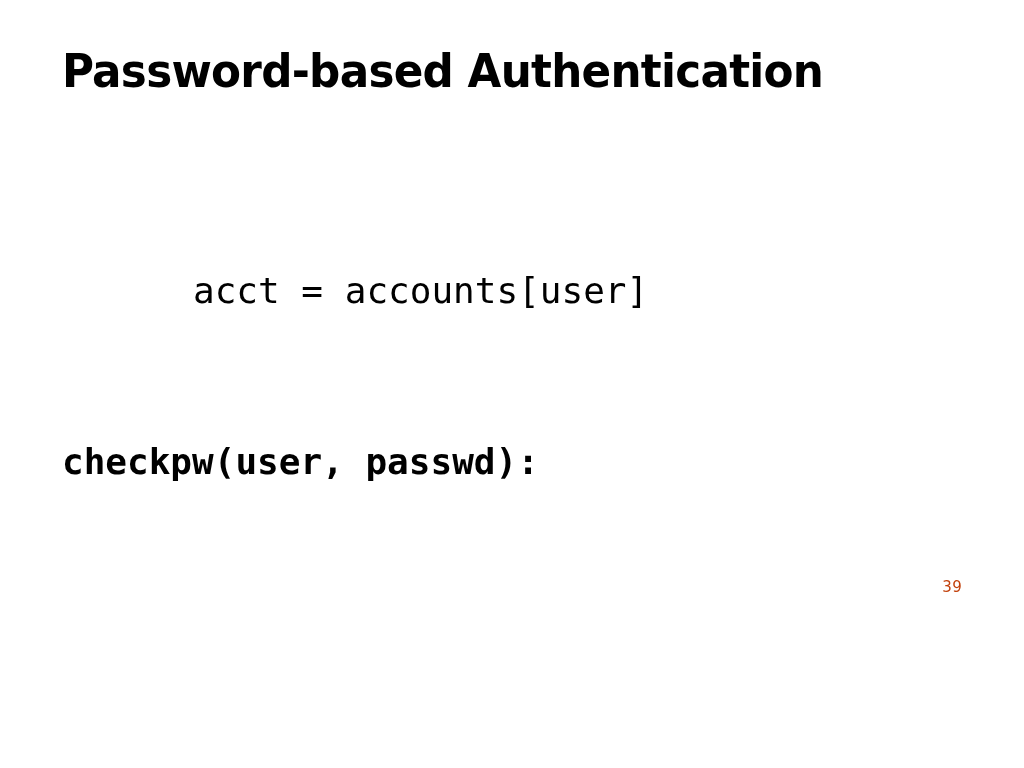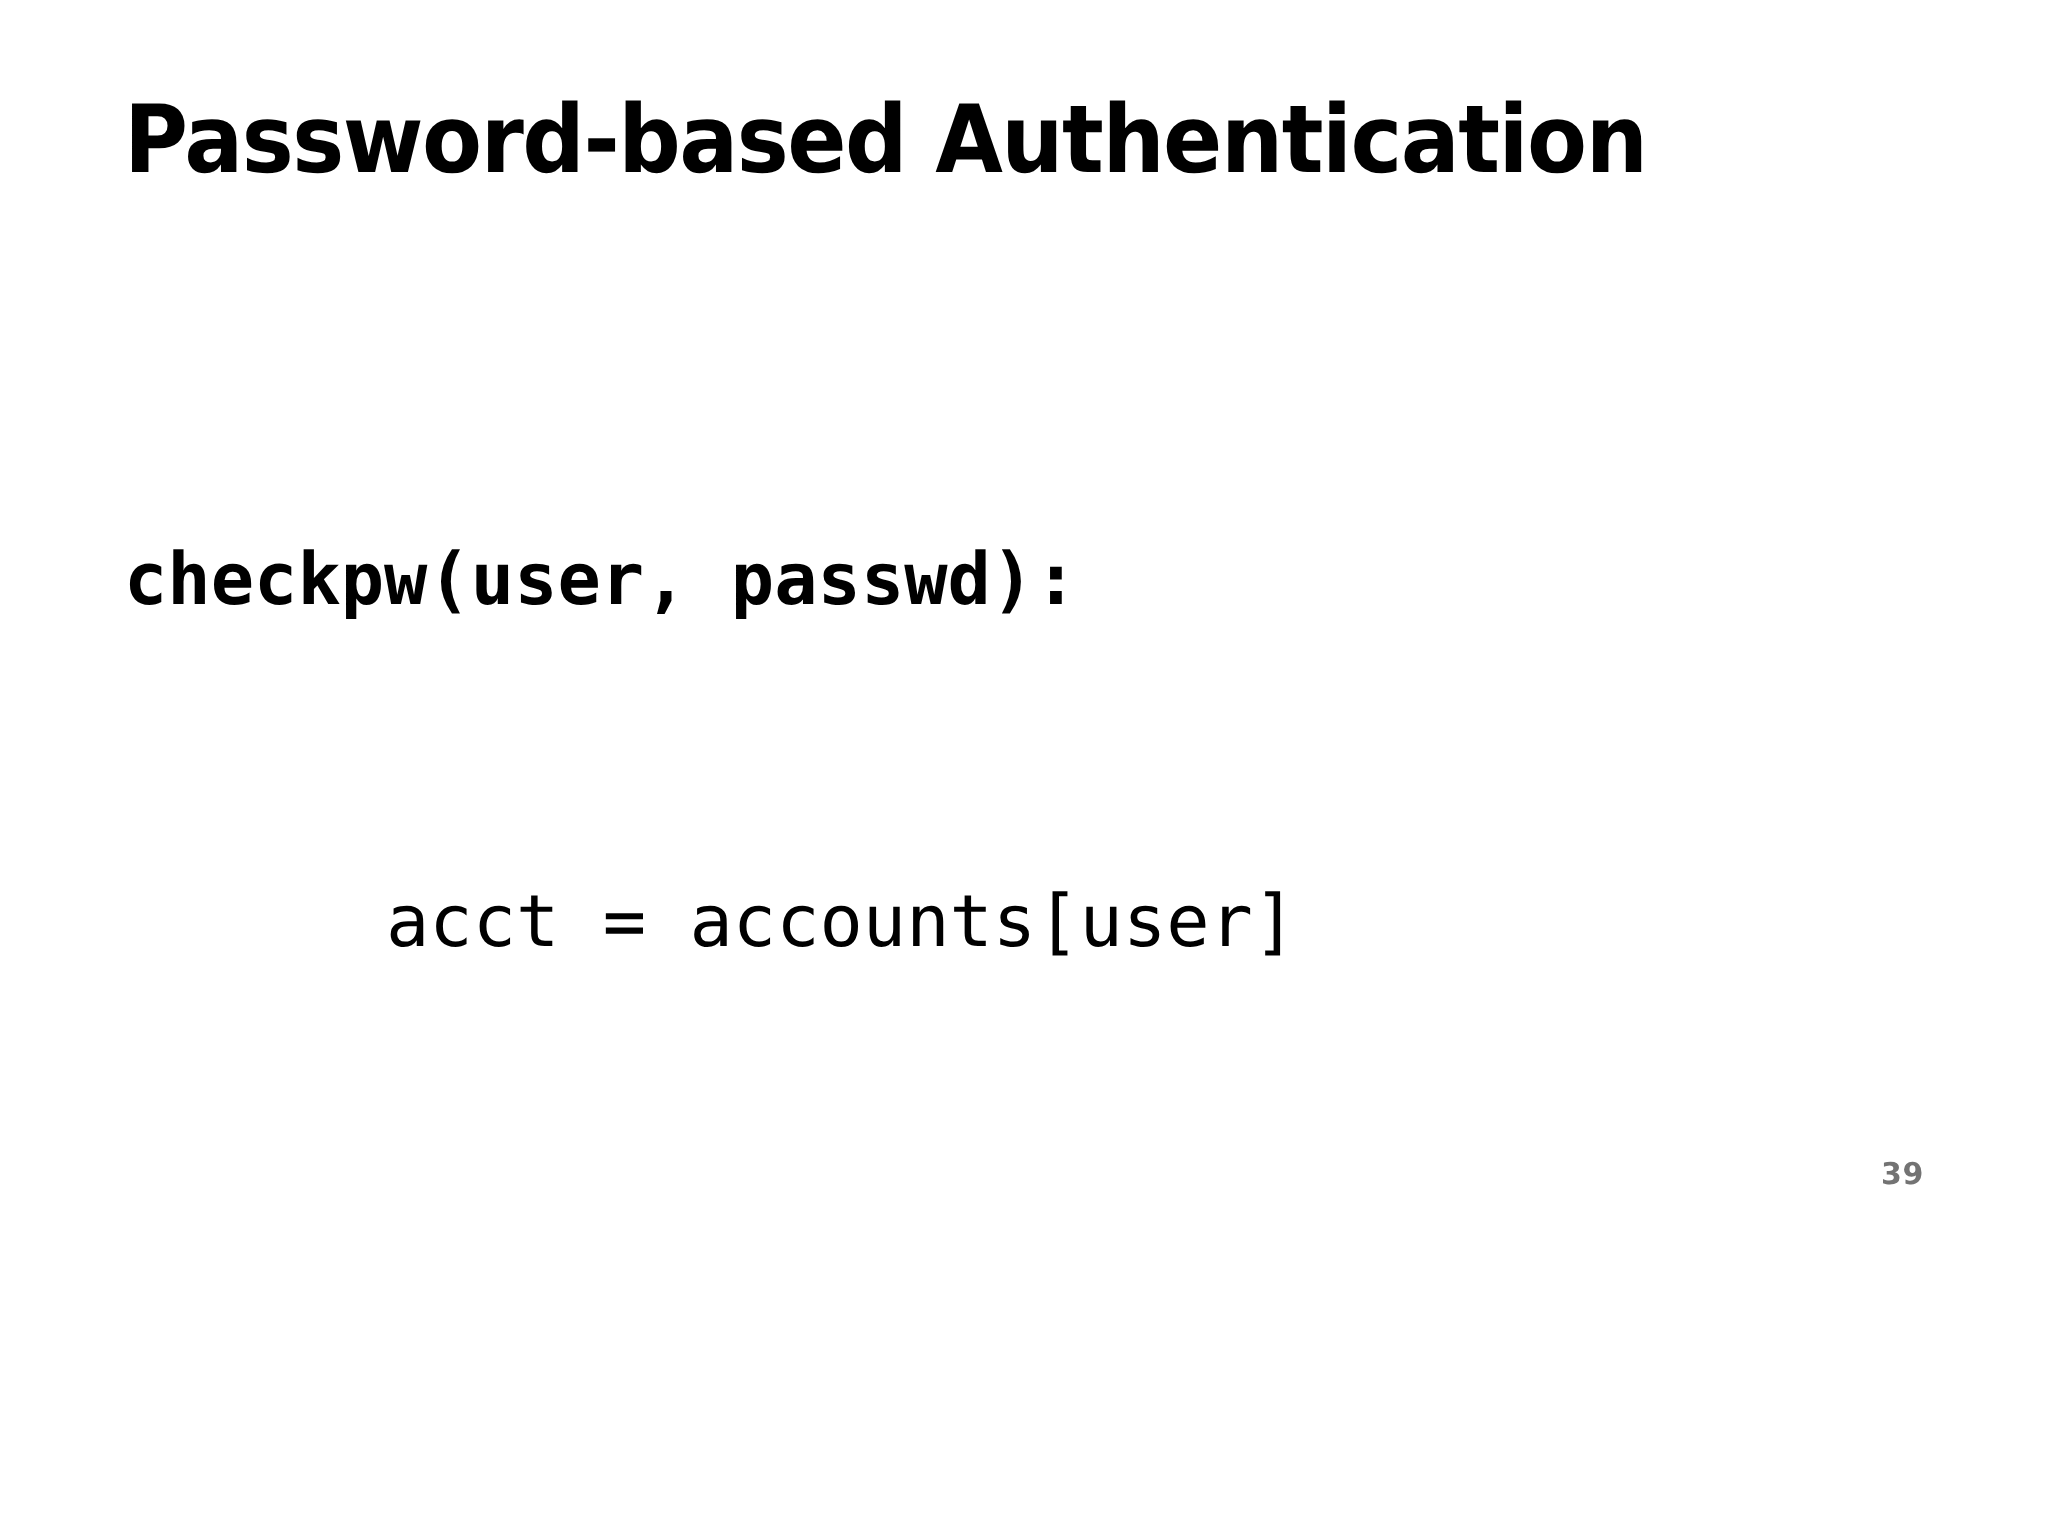--- a/index.html
+++ b/index.html
@@ -64,35 +64,35 @@
   .indent-0 { padding-left: 0px; }
   .indent-1 { padding-left: 131px; }
 
   
   .page-number {
     position: absolute;
     right: 62px;
     bottom: 24px;
     font-family: "DejaVu Sans", "Liberation Sans", sans-serif;
     font-size: 15px;
-    font-weight: 700;
-    color: #737373;
+    font-weight: 400;
+    color: #c2410c;
     letter-spacing: 0.3px;
   }
 </style>
 </head>
 <body>
 
 <div class="slide">
 
   <h1 class="slide-title">Password-based Authentication</h1>
 
   <div class="code-block">
+    <span class="code-line indent-1">acct = accounts[user]</span>
     <span class="code-line bold indent-0">checkpw(user, passwd):</span>
-    <span class="code-line indent-1">acct = accounts[user]</span>
     
     
     
   </div>
 
   <div class="page-number">39</div>
 
 </div>
 
 </body></html>

